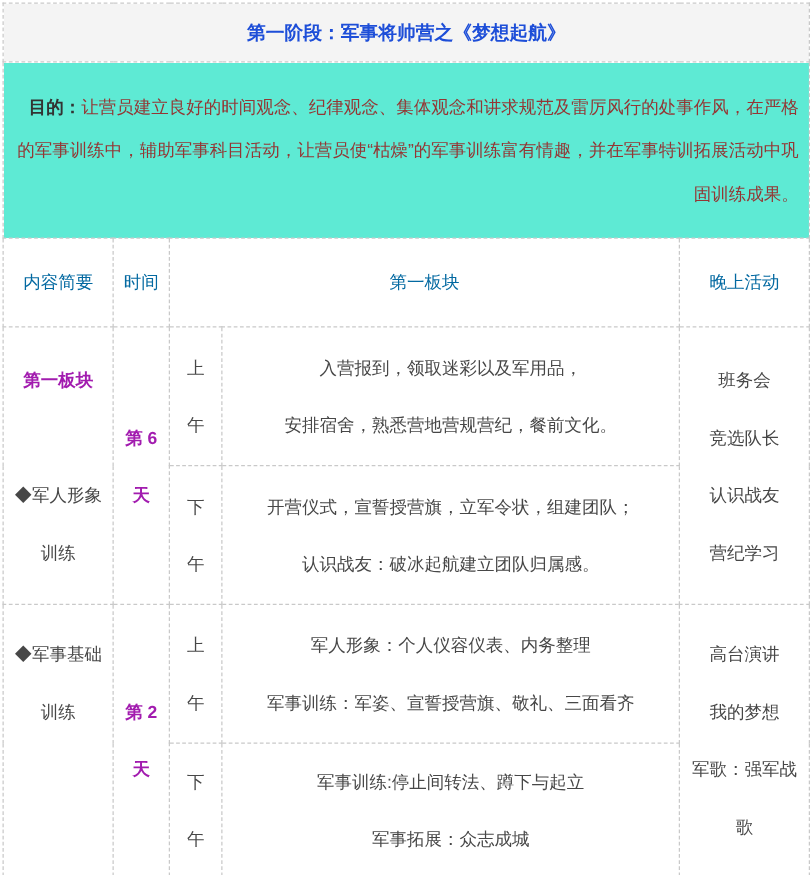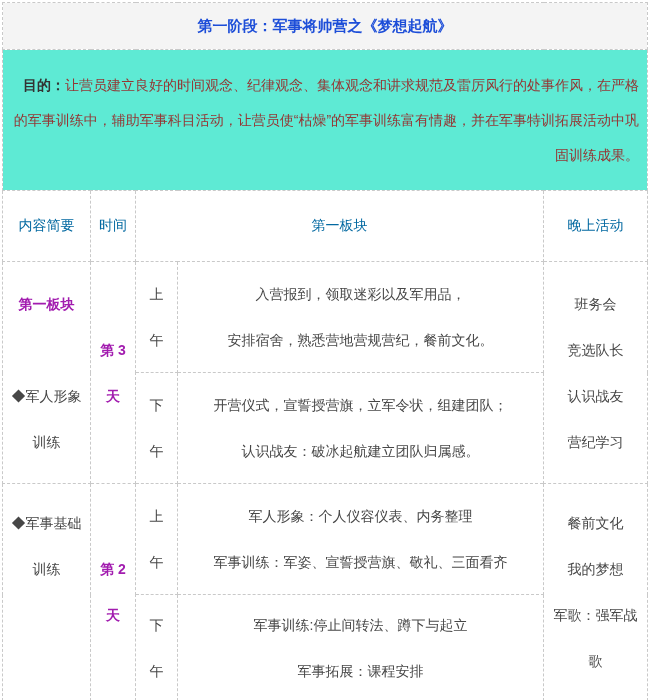--- a/index.html
+++ b/index.html
@@ -66,21 +66,21 @@
   </tr>
 
   <tr class="r110">
     <td rowspan="2">
       <div class="bline bold">第一板块</div>
       <div class="bline"></div>
       <div class="bline">◆军人形象</div>
       <div class="bline">训练</div>
     </td>
     <td rowspan="2" class="bold">
-      <div class="bline">第 3</div>
+      <div class="bline">第 6</div>
       <div class="bline">天</div>
     </td>
     <td>
       <div class="bline">上</div>
       <div class="bline">午</div>
     </td>
     <td>
       <div class="bline">入营报到，领取迷彩以及军用品，</div>
       <div class="bline">安排宿舍，熟悉营地营规营纪，餐前文化。</div>
     </td>
@@ -116,31 +116,31 @@
     </td>
     <td>
       <div class="bline">上</div>
       <div class="bline">午</div>
     </td>
     <td>
       <div class="bline">军人形象：个人仪容仪表、内务整理</div>
       <div class="bline">军事训练：军姿、宣誓授营旗、敬礼、三面看齐</div>
     </td>
     <td rowspan="2">
-      <div class="bline">餐前文化</div>
+      <div class="bline">高台演讲</div>
       <div class="bline">我的梦想</div>
       <div class="bline">军歌：强军战</div>
       <div class="bline">歌</div>
     </td>
   </tr>
 
   <tr class="r105">
     <td>
       <div class="bline">下</div>
       <div class="bline">午</div>
     </td>
     <td>
       <div class="bline">军事训练:停止间转法、蹲下与起立</div>
-      <div class="bline">军事拓展：课程安排</div>
+      <div class="bline">军事拓展：众志成城</div>
     </td>
   </tr>
 </tbody>
   </table>
 
 </body></html>

